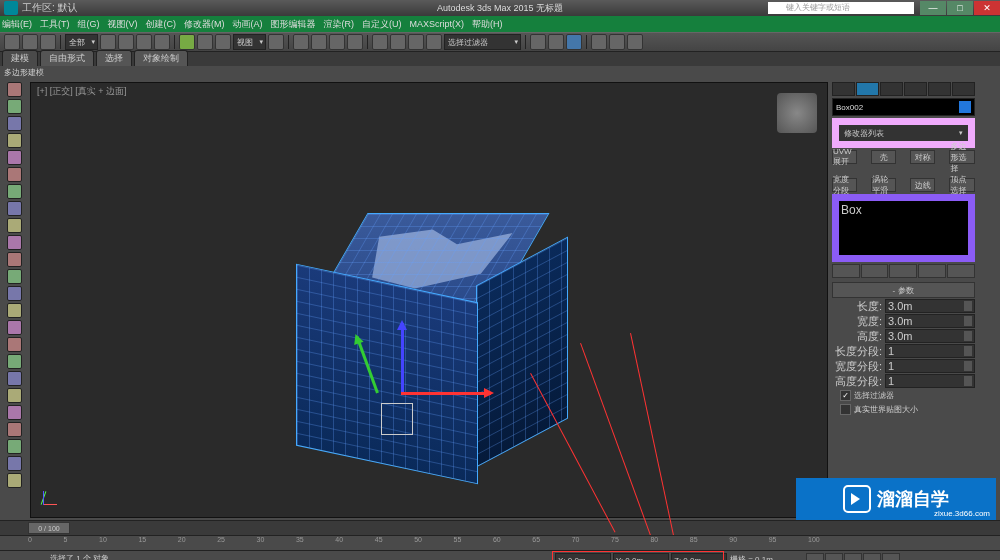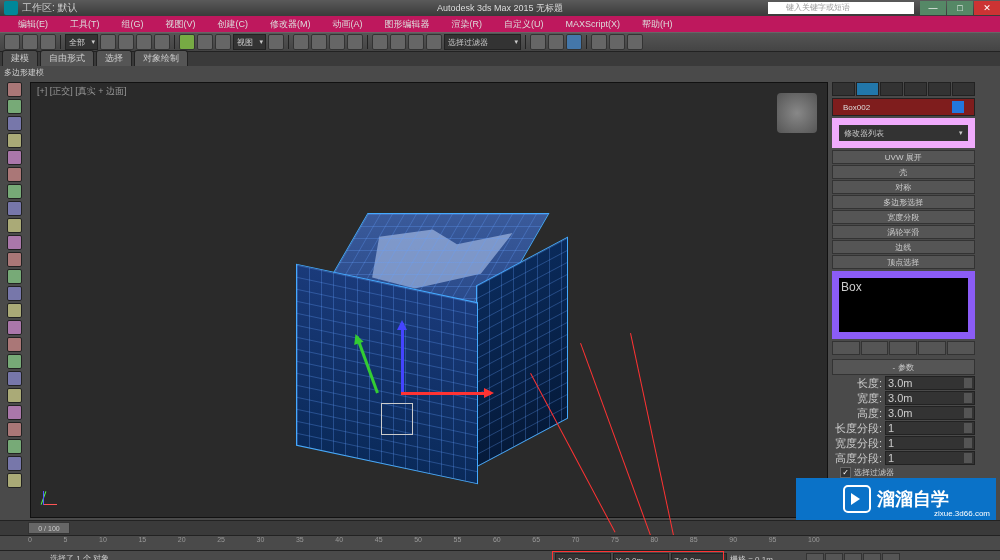--- a/index.html
+++ b/index.html
@@ -3,21 +3,21 @@
 <meta charset="utf-8">
 <style>
   html,body{margin:0;padding:0;width:1000px;height:560px;background:#3d3d3d;font-family:"Microsoft YaHei",Arial,sans-serif;font-size:10px;color:#ccc;overflow:hidden}
   .titlebar{height:16px;background:linear-gradient(#5a5a5a,#3a3a3a);display:flex;align-items:center;position:relative}
   .titlebar .logo{width:14px;height:14px;background:#089;margin:0 4px;border-radius:2px}
   .titlebar .title{position:absolute;left:50%;transform:translateX(-50%);font-size:9px;color:#ddd}
   .titlebar .search{position:absolute;right:86px;width:110px;height:12px;background:#fff;font-size:8px;color:#999;padding:0 18px}
   .titlebar .winbtns{position:absolute;right:0;display:flex}
   .winbtn{width:26px;height:14px;margin-left:1px;display:flex;align-items:center;justify-content:center;font-size:9px;color:#fff}
   .winbtn.min{background:#586;}.winbtn.max{background:#586}.winbtn.close{background:#c33}
-  .menubar{height:16px;background:#be185d;display:flex;align-items:center;padding:0 18px;gap:22px;font-size:9px}
+  .menubar{height:16px;background:#15803d;display:flex;align-items:center;padding:0 2px;gap:8px;font-size:9px}
   .menubar span{color:#ddd;cursor:default}
   .toolbar1{height:18px;background:linear-gradient(#555,#444);display:flex;align-items:center;padding:0 4px;gap:2px;border-top:1px solid #666;border-bottom:1px solid #222}
   .tbicn{width:14px;height:14px;background:#666;border:1px solid #333;border-radius:2px}
   .tbicn.r{background:#7a4}
   .tbicn.b{background:#47a}
   .tbdrop{height:14px;background:#333;border:1px solid #222;font-size:8px;padding:0 12px 0 3px;display:flex;align-items:center;position:relative;color:#ccc}
   .tbdrop:after{content:"▾";position:absolute;right:2px;font-size:7px}
   .sep{width:1px;height:14px;background:#222;margin:0 2px}
   .tabrow{height:14px;background:#3a3a3a;display:flex;align-items:flex-end;padding:0 2px;gap:2px;font-size:9px}
   .tab{padding:1px 8px;background:#555;border:1px solid #222;border-bottom:none;border-radius:3px 3px 0 0;color:#ccc}
@@ -47,25 +47,25 @@
   .viewcube{position:absolute;right:10px;top:10px;width:40px;height:40px;background:radial-gradient(#888,#555);border-radius:4px}
   .miniaxis{position:absolute;left:8px;bottom:8px;width:30px;height:30px}
   .miniaxis .mx{position:absolute;width:14px;height:1px;background:#f55;bottom:4px;left:4px}
   .miniaxis .my{position:absolute;width:1px;height:14px;background:#5f5;bottom:4px;left:4px;transform:rotate(20deg)}
   .miniaxis .mz{position:absolute;width:1px;height:14px;background:#55f;bottom:4px;left:4px}
   .rightpanel{width:170px;background:#4a4a4a;display:flex}
   .cmdcol{width:146px;padding:2px}
   .cmdtabs{height:14px;display:flex;gap:1px;margin-bottom:2px}
   .ctab{flex:1;height:12px;background:#333;border:1px solid #222}
   .ctab.on{background:#27a}
-  .objname{height:14px;background:#7f1d1d;border:1px solid #222;font-size:8px;padding:1px 10px;color:#ddd;display:flex;align-items:center}
+  .objname{height:14px;background:#000000;border:1px solid #222;font-size:8px;padding:1px 3px;color:#ddd;display:flex;align-items:center}
   .colorbox{width:12px;height:12px;background:#27d;margin-left:auto}
   .droprow{height:14px;background:#333;border:7px solid #f0abfc;margin-top:2px;font-size:8px;padding:1px 5px;display:flex;align-items:center}
   .droprow:after{content:"▾";margin-left:auto;font-size:7px}
-  .btngrid{display:grid;grid-template-columns:1fr;gap:1px;margin-top:2px}
+  .btngrid{display:grid;grid-template-columns:1fr 1fr 1fr 1fr;gap:14px;margin-top:2px}
   .btngrid .b{height:12px;background:#555;border:1px solid #333;font-size:8px;display:flex;align-items:center;justify-content:center}
   .stack{height:50px;background:#000000;border:7px solid #8b5cf6;margin-top:2px;font-size:12px;padding:2px}
   .pin{height:14px;margin-top:2px;display:flex;gap:1px}
   .pin .p{flex:1;background:#555;border:1px solid #333}
   .rollhead{height:14px;background:#555;border:1px solid #333;margin-top:4px;font-size:8px;display:flex;align-items:center;justify-content:center}
   .rollhead:before{content:"-";margin-right:3px}
   .param{display:flex;align-items:center;height:14px;margin-top:1px;font-size:11px}
   .param .lbl{width:50px;text-align:right;padding-right:3px}
   .param .spin{flex:1;height:12px;background:#333;border:1px solid #222;display:flex;align-items:center;padding:0 2px}
   .param .spin:after{content:"";width:8px;height:10px;background:#555;margin-left:auto}

